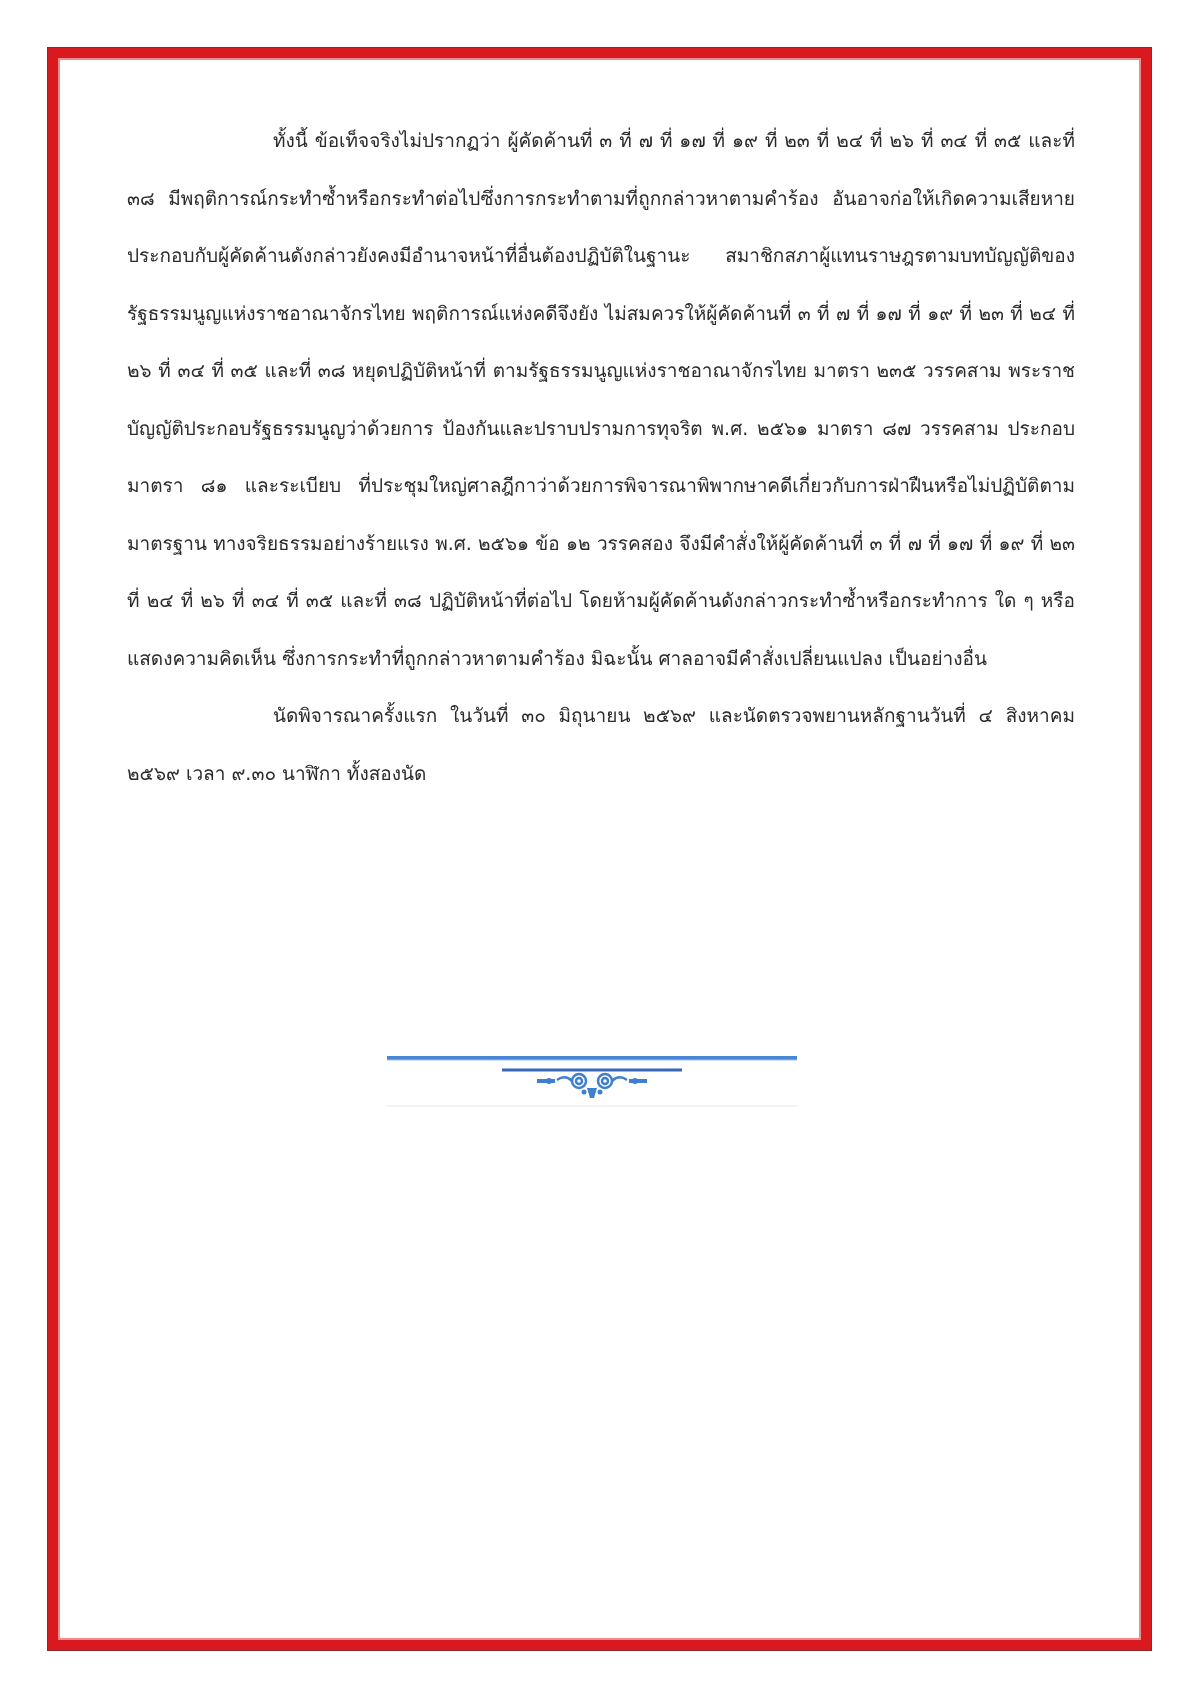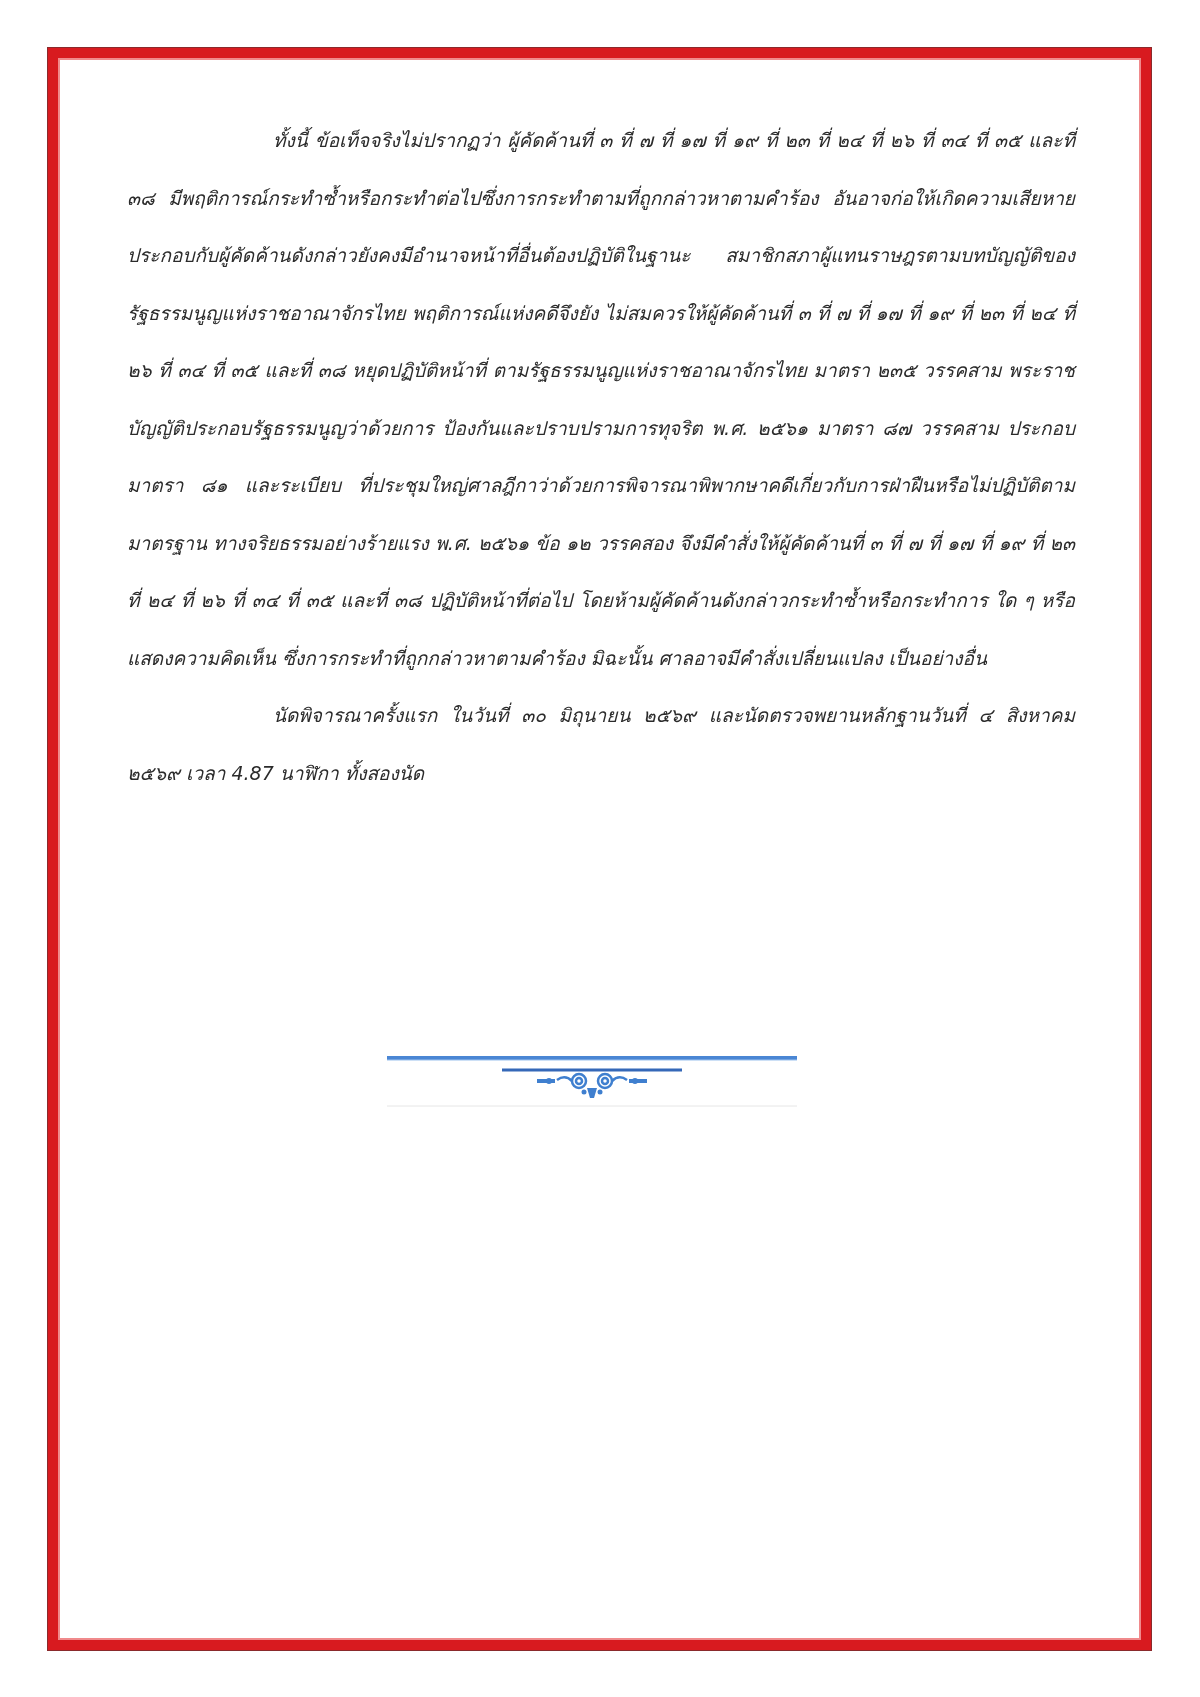--- a/index.html
+++ b/index.html
@@ -9,33 +9,33 @@
     border: 10px solid #d81a1f;
     box-shadow: inset 0 0 0 2px #f08a8c, 0 0 0 1px #8a2a2c;
   }
   .body-text {
     position: absolute; left: 127px; top: 112px; width: 948px;
     font-family: "DejaVu Sans", sans-serif;
     font-size: 19px; color: #2b2b2b;
     line-height: 57.5px;
   }
   .para { margin: 0; text-align: justify; text-align-last: left; }
-  .indent { text-indent: 146px; font-style: italic; }
+  .indent { text-indent: 146px; }
   .ornament {
     position: absolute; left: 387px; top: 1050px; width: 410px; height: 70px;
   }
 </style>
 </head>
 <body>
 
 <div class="frame"></div>
 
 <div class="body-text">
   <p class="para indent">ทั้งนี้ ข้อเท็จจริงไม่ปรากฏว่า ผู้คัดค้านที่ ๓ ที่ ๗ ที่ ๑๗ ที่ ๑๙ ที่ ๒๓ ที่ ๒๔ ที่ ๒๖ ที่ ๓๔ ที่ ๓๕ และที่ ๓๘ มีพฤติการณ์กระทำซ้ำหรือกระทำต่อไปซึ่งการกระทำตามที่ถูกกล่าวหาตามคำร้อง อันอาจก่อให้เกิดความเสียหาย ประกอบกับผู้คัดค้านดังกล่าวยังคงมีอำนาจหน้าที่อื่นต้องปฏิบัติในฐานะ สมาชิกสภาผู้แทนราษฎรตามบทบัญญัติของรัฐธรรมนูญแห่งราชอาณาจักรไทย พฤติการณ์แห่งคดีจึงยัง ไม่สมควรให้ผู้คัดค้านที่ ๓ ที่ ๗ ที่ ๑๗ ที่ ๑๙ ที่ ๒๓ ที่ ๒๔ ที่ ๒๖ ที่ ๓๔ ที่ ๓๕ และที่ ๓๘ หยุดปฏิบัติหน้าที่ ตามรัฐธรรมนูญแห่งราชอาณาจักรไทย มาตรา ๒๓๕ วรรคสาม พระราชบัญญัติประกอบรัฐธรรมนูญว่าด้วยการ ป้องกันและปราบปรามการทุจริต พ.ศ. ๒๕๖๑ มาตรา ๘๗ วรรคสาม ประกอบมาตรา ๘๑ และระเบียบ ที่ประชุมใหญ่ศาลฎีกาว่าด้วยการพิจารณาพิพากษาคดีเกี่ยวกับการฝ่าฝืนหรือไม่ปฏิบัติตามมาตรฐาน ทางจริยธรรมอย่างร้ายแรง พ.ศ. ๒๕๖๑ ข้อ ๑๒ วรรคสอง จึงมีคำสั่งให้ผู้คัดค้านที่ ๓ ที่ ๗ ที่ ๑๗ ที่ ๑๙ ที่ ๒๓ ที่ ๒๔ ที่ ๒๖ ที่ ๓๔ ที่ ๓๕ และที่ ๓๘ ปฏิบัติหน้าที่ต่อไป โดยห้ามผู้คัดค้านดังกล่าวกระทำซ้ำหรือกระทำการ ใด ๆ หรือแสดงความคิดเห็น ซึ่งการกระทำที่ถูกกล่าวหาตามคำร้อง มิฉะนั้น ศาลอาจมีคำสั่งเปลี่ยนแปลง เป็นอย่างอื่น</p>
-  <p class="para indent">นัดพิจารณาครั้งแรก ในวันที่ ๓๐ มิถุนายน ๒๕๖๙ และนัดตรวจพยานหลักฐานวันที่ ๔ สิงหาคม ๒๕๖๙ เวลา 4.87 นาฬิกา ทั้งสองนัด</p>
+  <p class="para indent">นัดพิจารณาครั้งแรก ในวันที่ ๓๐ มิถุนายน ๒๕๖๙ และนัดตรวจพยานหลักฐานวันที่ ๔ สิงหาคม ๒๕๖๙ เวลา ๙.๓๐ นาฬิกา ทั้งสองนัด</p>
 </div>
 
 <div class="ornament">
   <svg width="410" height="70" viewBox="0 0 410 70">
     <line x1="0" y1="8" x2="410" y2="8" stroke="#4a86d4" stroke-width="4"></line>
     <line x1="0" y1="10" x2="410" y2="10" stroke="#9cc2ee" stroke-width="1"></line>
     <line x1="115" y1="20" x2="295" y2="20" stroke="#3568b8" stroke-width="3"></line>
     <g fill="none" stroke="#3f7fcf" stroke-width="2.5">
       <circle cx="192" cy="31" r="7"></circle>
       <circle cx="192" cy="31" r="3"></circle>

